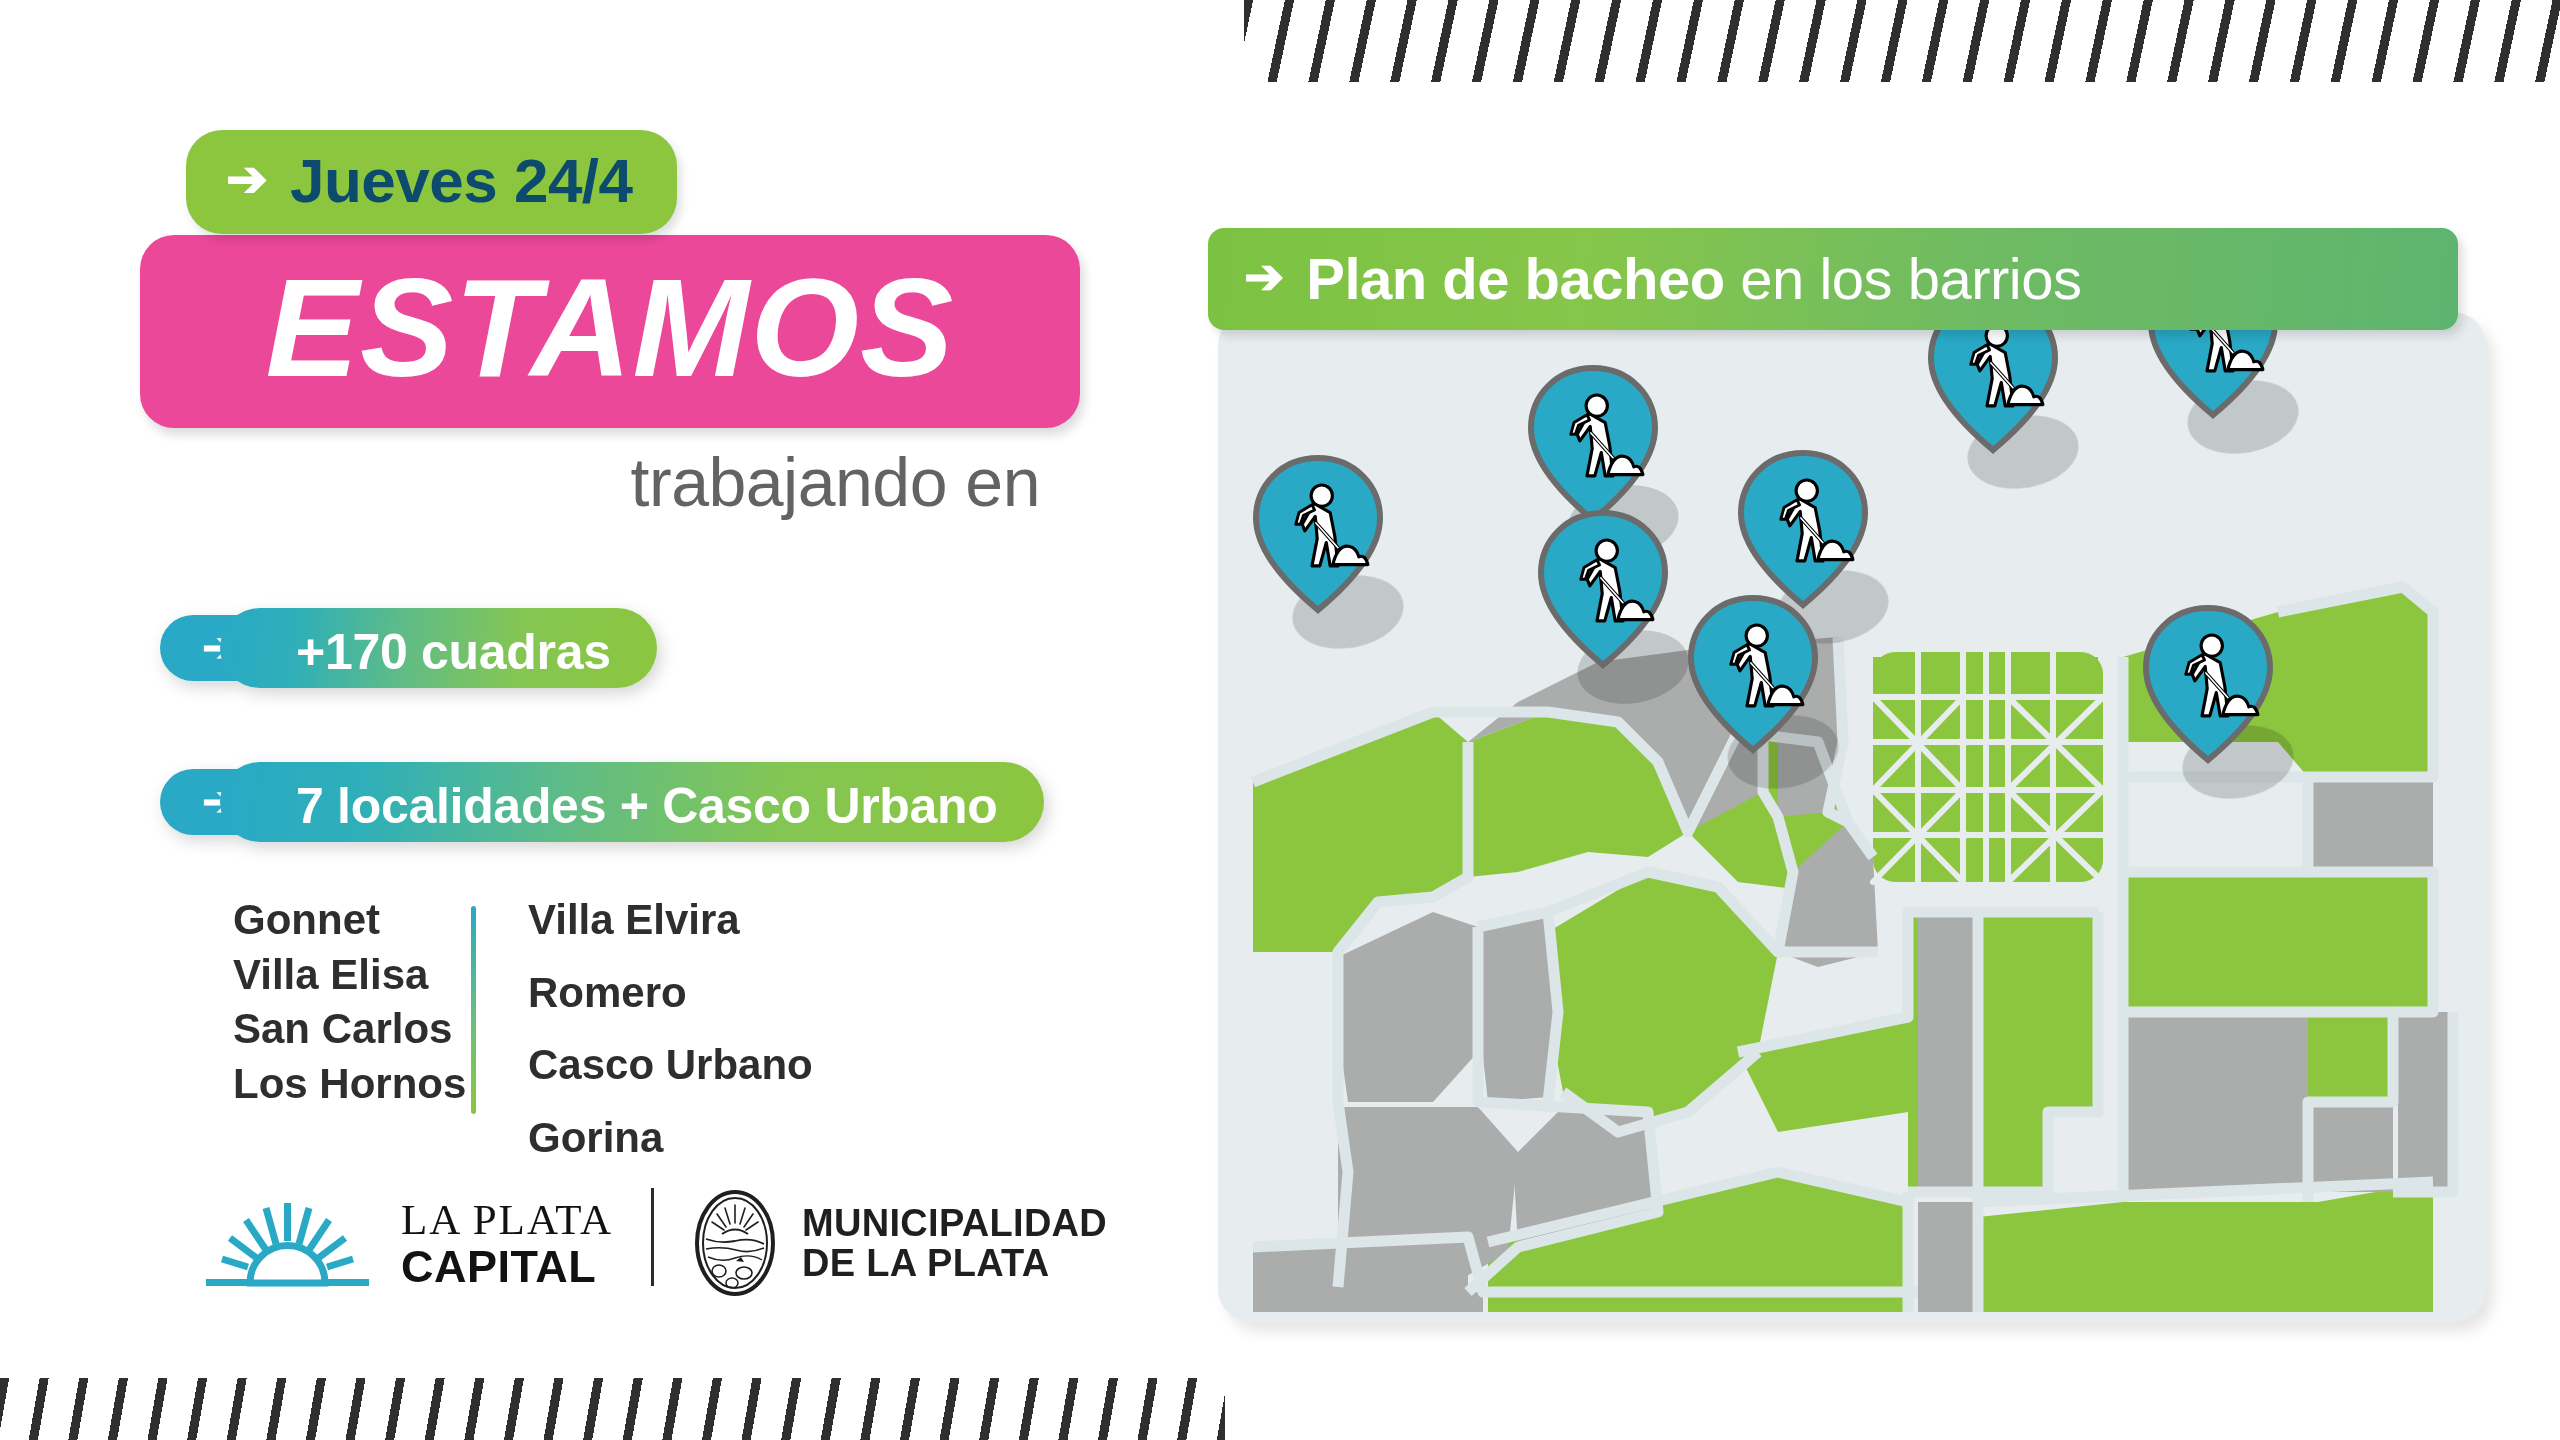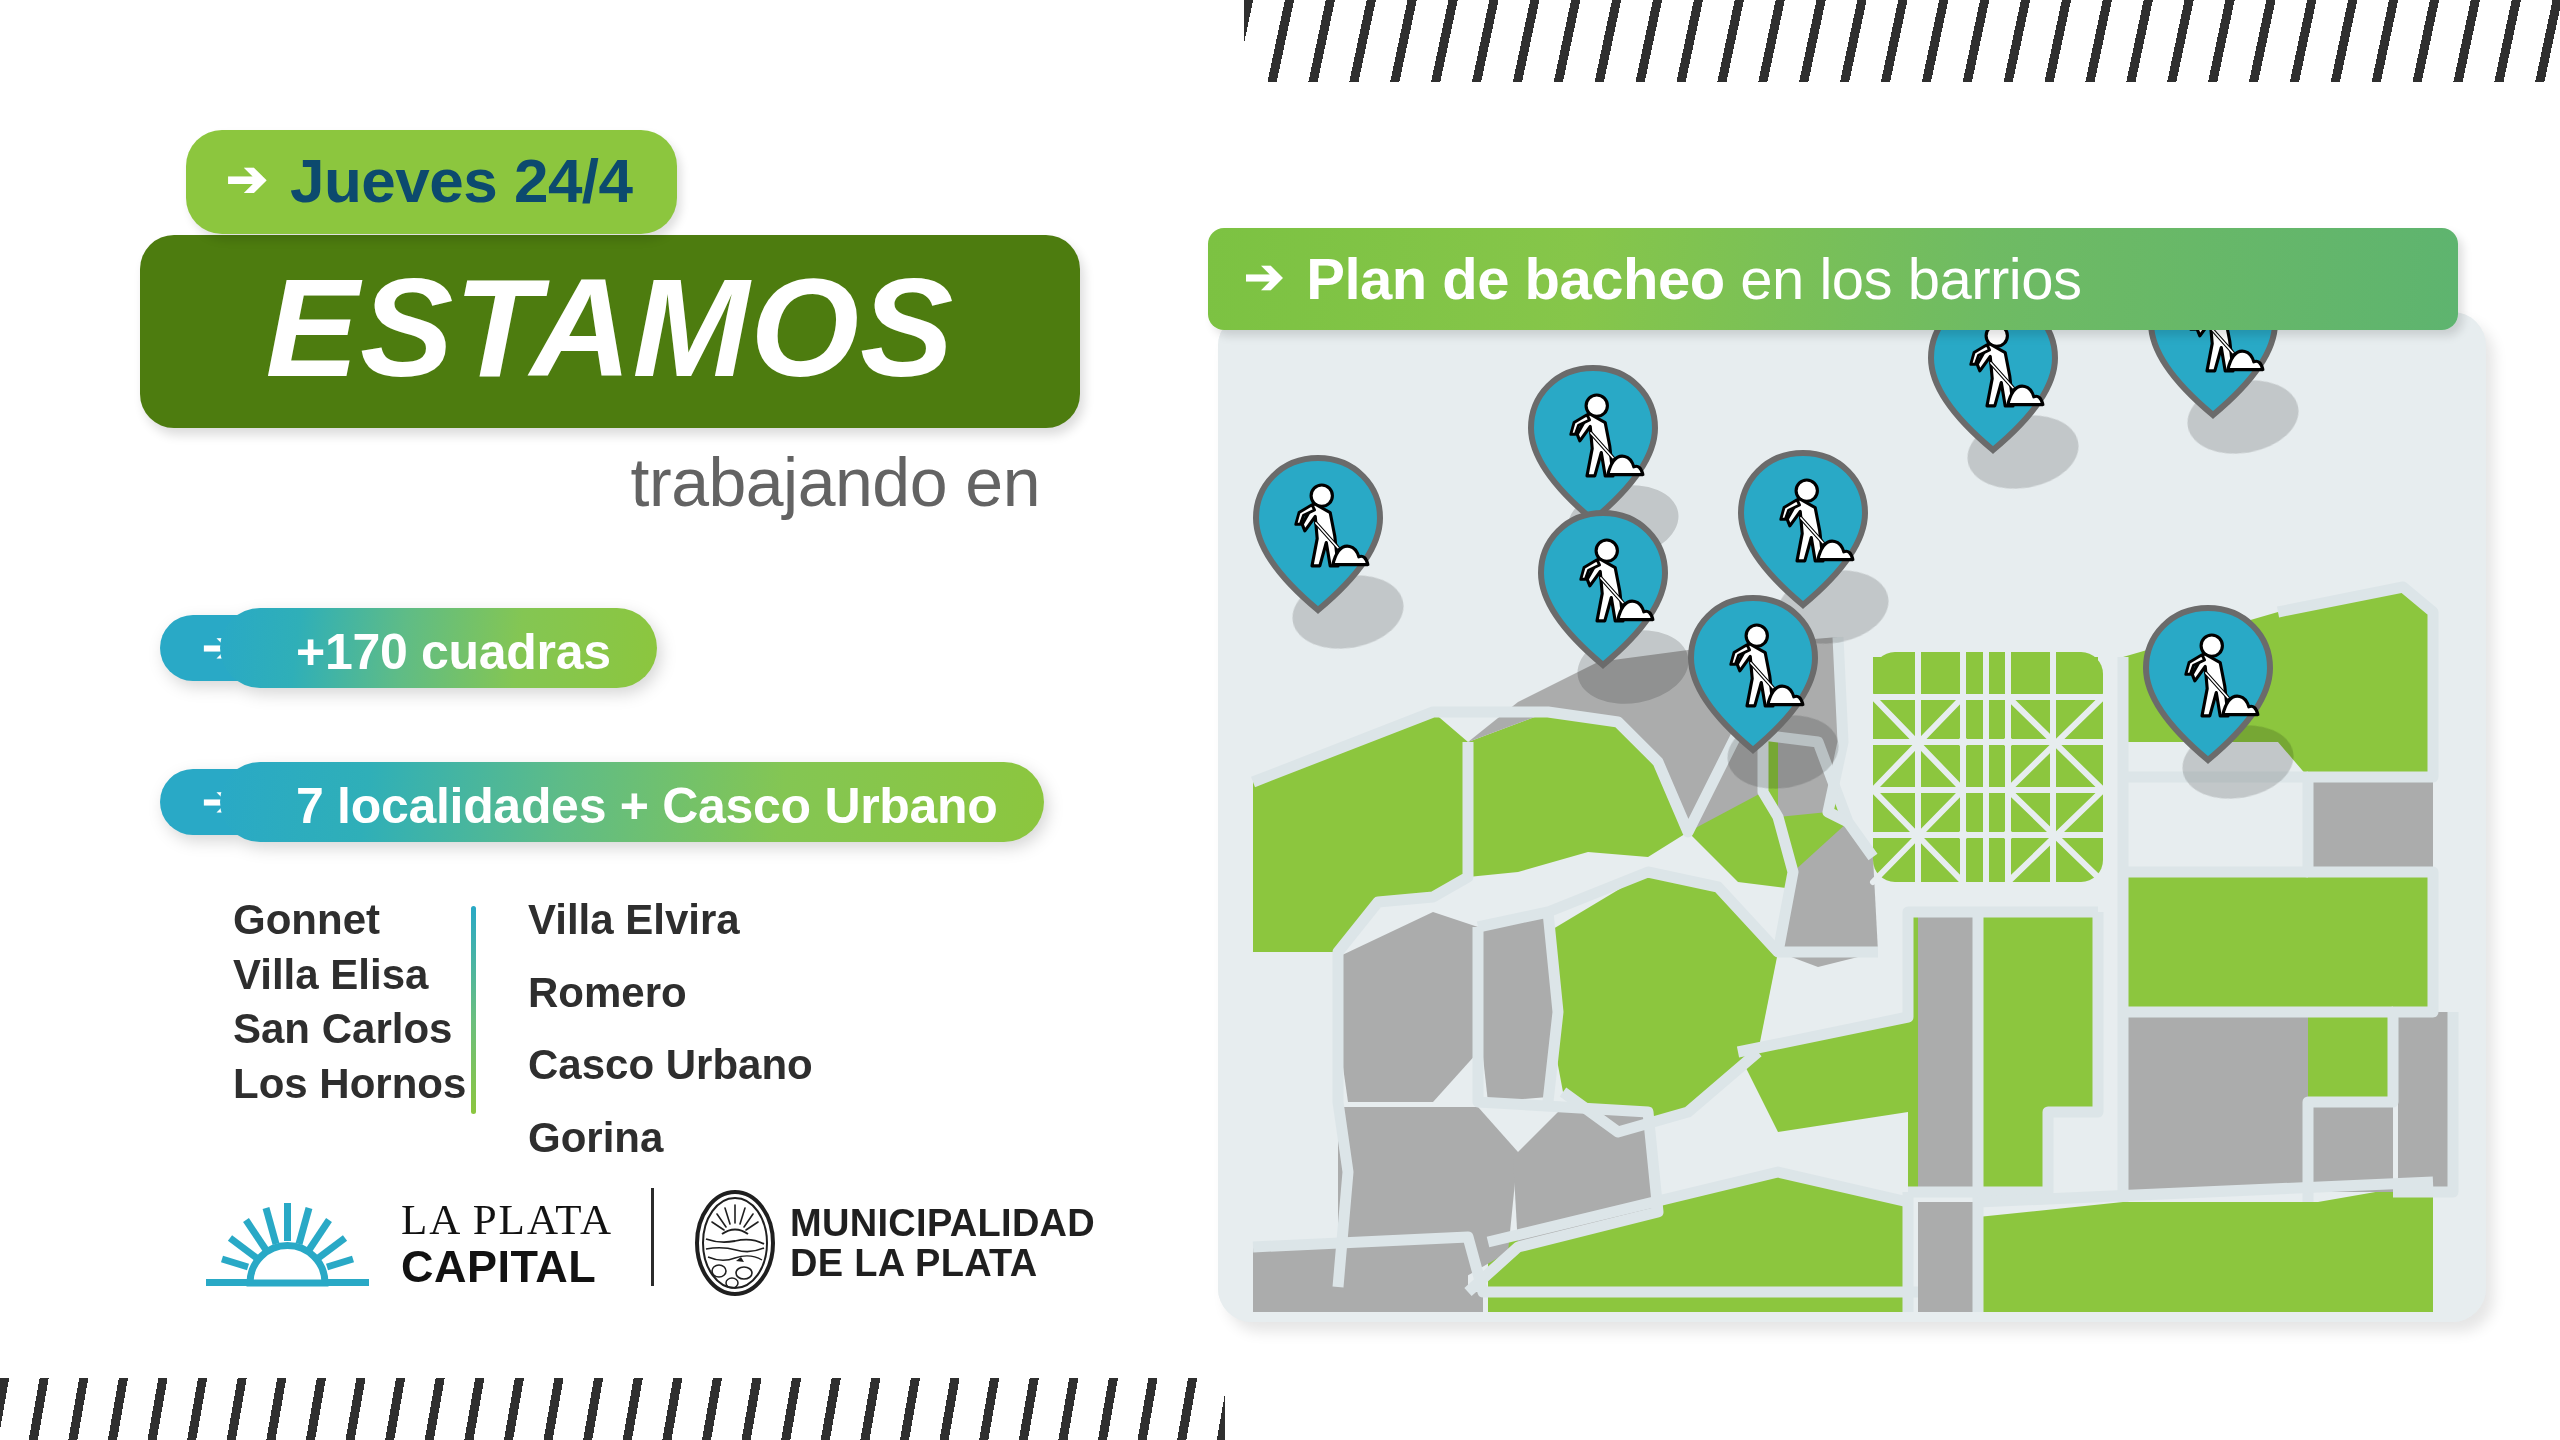--- a/index.html
+++ b/index.html
@@ -81,21 +81,21 @@
     letter-spacing: -0.5px;
     white-space: nowrap;
     line-height: 1;
   }
 
   .estamos-badge {
     position: absolute;
     top: 235px;
     left: 140px;
     width: 940px;
-    background: #4d7c0f;
+    background: #ec4899;
     border-radius: 34px;
     padding: 22px 40px 28px 40px;
     box-shadow: 4px 7px 11px rgba(0,0,0,0.14);
     z-index: 2;
   }
   .estamos-badge .estamos-text {
     color: #ffffff;
     font-size: 140px;
     font-weight: 800;
     font-style: italic;
@@ -221,21 +221,21 @@
     color: #121212;
     font-weight: 800;
     margin-top: 3px;
   }
   .logo-sep {
     width: 3px;
     height: 98px;
     background: #2b2b2b;
     margin: 0 38px;
   }
-  .logo-muni { display: flex; align-items: center; gap: 12px; }
+  .logo-muni { display: flex; align-items: center; gap: 24px; }
   .crest { width: 86px; height: 108px; display: block; }
   .muni-words { display: flex; flex-direction: column; line-height: 1.06; }
   .muni-top {
     font-size: 38px;
     font-weight: 800;
     letter-spacing: 0.3px;
     color: #1f1f1f;
   }
   .muni-bottom {
     font-size: 38px;

